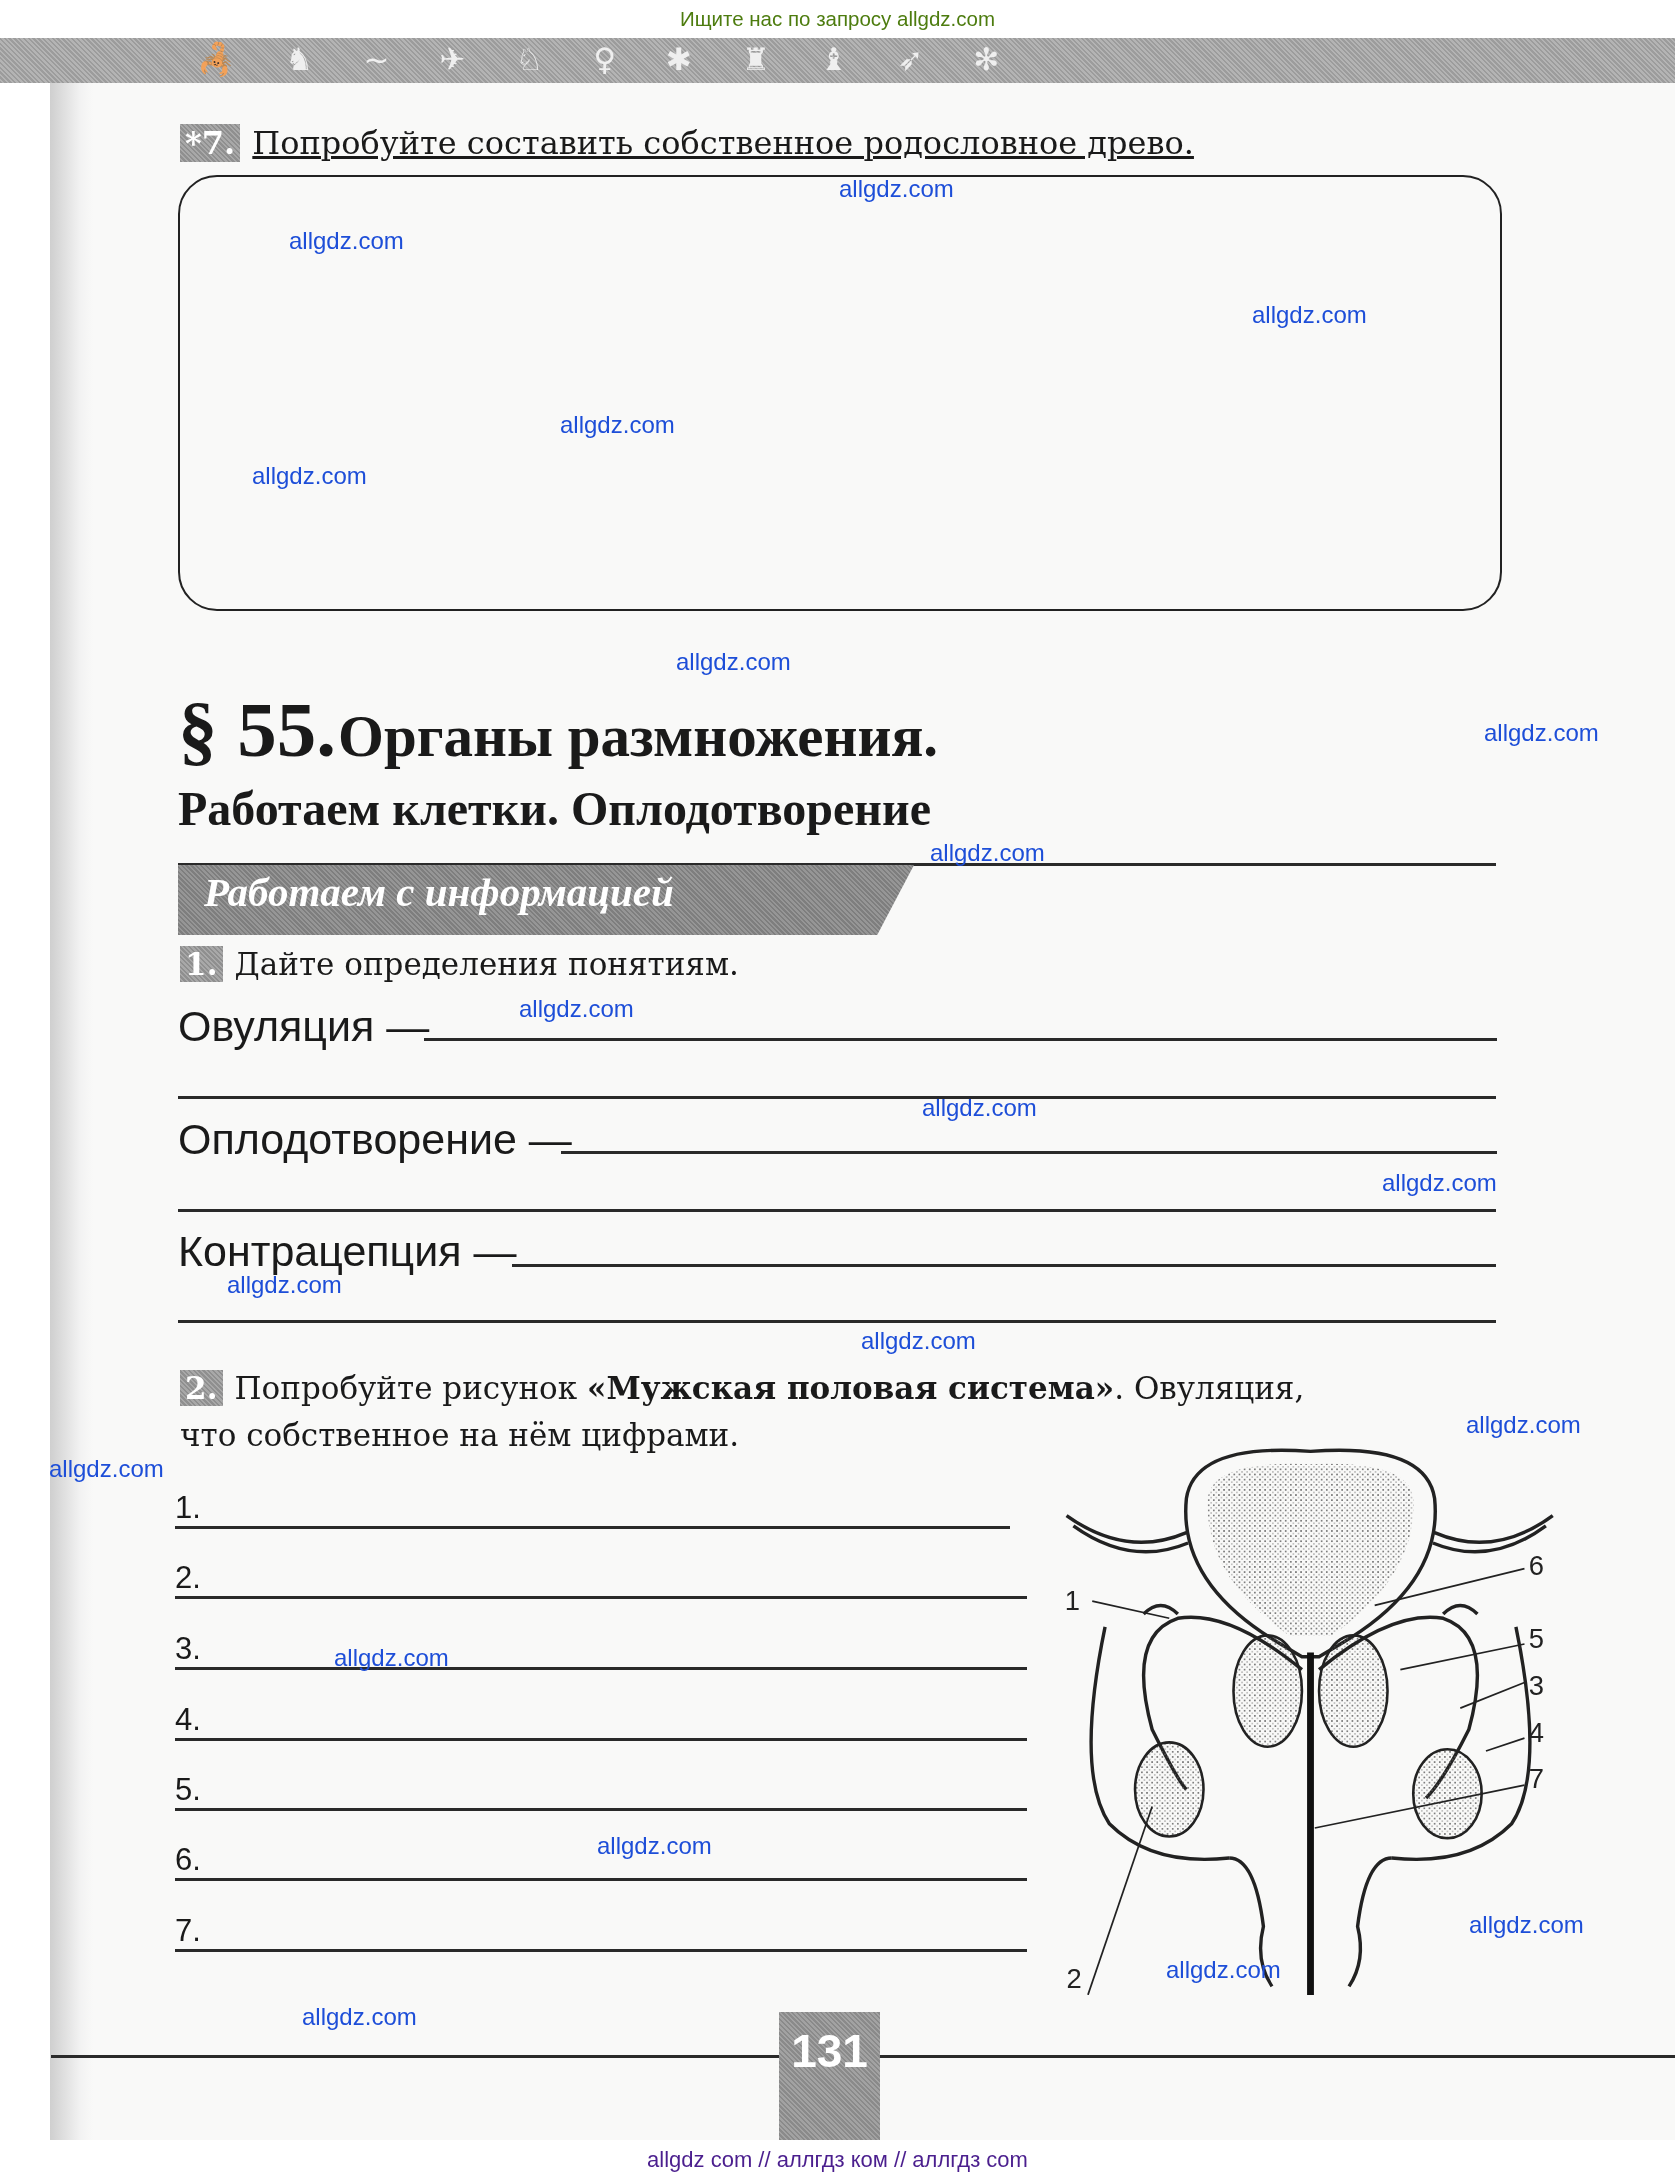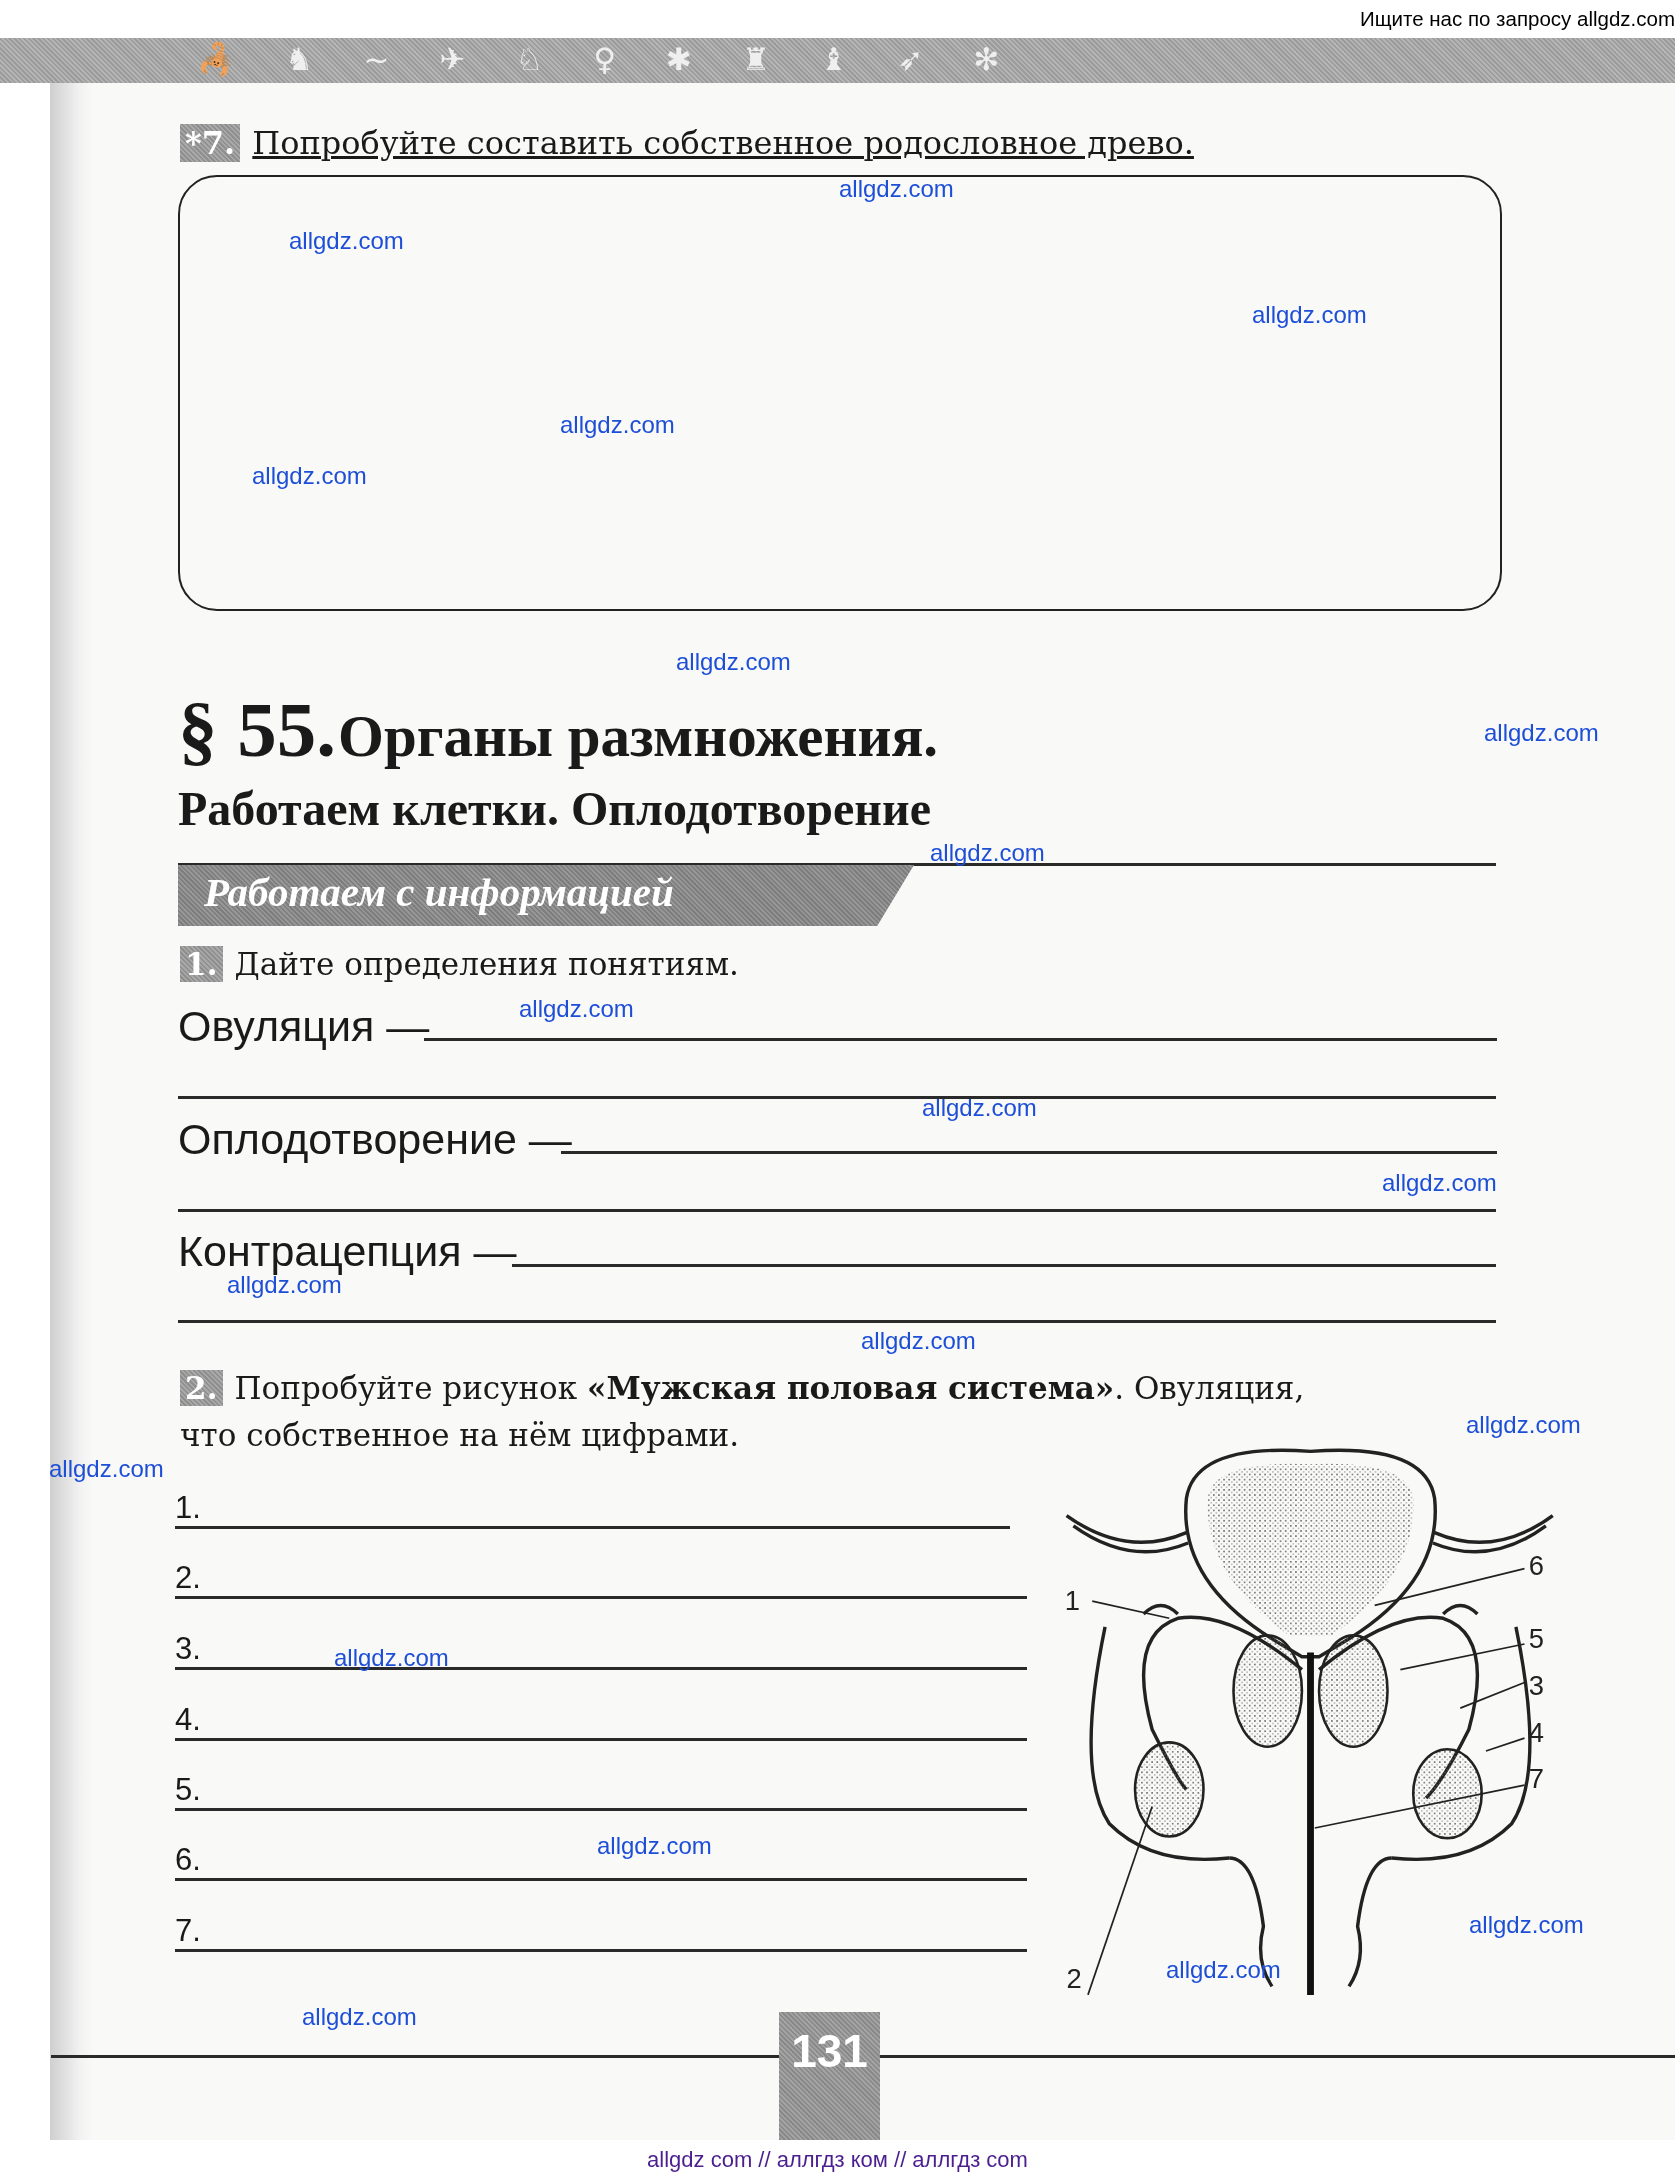--- a/index.html
+++ b/index.html
@@ -1,30 +1,30 @@
 <!DOCTYPE html>
 <html style="font-size:13.7px"><head>
 <meta charset="utf-8">
 <style>
   html, body { margin:0; padding:0; }
   body { width:1675px; height:2179px; position:relative; background:#ffffff; overflow:hidden; font-family:"DejaVu Serif", serif; color:#1a1a1a; }
-  .topnote { position:absolute; top:0; left:0; width:1675px; height:32px; text-align:right; font-family:"Liberation Sans", sans-serif; font-size:20.5px; line-height:38px; color:#000000; }
+  .topnote { position:absolute; top:0; left:0; width:1675px; height:32px; text-align:center; font-family:"Liberation Sans", sans-serif; font-size:20.5px; line-height:38px; color:#4d7c0f; }
   .page { position:absolute; top:38px; left:51px; width:1624px; height:2102px; background:#f9f9f8; }
   .spine { position:absolute; top:38px; left:50px; width:43px; height:2102px; background:linear-gradient(90deg,#cfcfcf,#f2f2f2 70%,#f9f9f8); }
   .band { position:absolute; top:38px; left:0; width:1675px; height:45px; background:repeating-linear-gradient(45deg,#9c9c9c 0 1.7px,#b4b4b4 1.7px 3.4px); }
   .band .silhouettes { position:absolute; left:197px; top:3.4px; display:flex; gap:50px; font-size:31px; color:#efefef; font-family:"DejaVu Sans", sans-serif; }
   .numbox { display:inline-block; background:repeating-linear-gradient(45deg,#8f8f8f 0 1.7px,#a8a8a8 1.7px 3.4px); color:#fff; font-weight:bold; font-family:"DejaVu Serif", serif; padding:0 5.1px; margin-right:12px; }
   .task7 { position:absolute; left:180px; top:124px; font-size:32px;text-decoration:underline; }
   .roundbox { position:absolute; left:178px; top:175px; width:1320px; height:432px; border:2.6px solid #222; border-radius:39px; }
   .title { position:absolute; left:178px; top:685px; font-weight:bold; font-family:"Liberation Serif", serif; }
   .title .para { font-size:79px; }
   .title .t1 { font-size:59px; margin-left:2px; }
   .subtitle { position:absolute; left:178px; top:781px; font-size:48px; font-weight:bold; font-family:"Liberation Serif", serif; }
   .rule { position:absolute; height:2.6px; background:#2a2a2a; }
-  .banner { position:absolute; left:178px; top:865px; width:736px; height:61px; background:repeating-linear-gradient(45deg,#7e7e7e 0 1.7px,#969696 1.7px 3.4px); clip-path:polygon(0 0,100% 0,95% 100%,0 100%); }
+  .banner { position:absolute; left:178px; top:865px; width:736px; height:70px; background:repeating-linear-gradient(45deg,#7e7e7e 0 1.7px,#969696 1.7px 3.4px); clip-path:polygon(0 0,100% 0,95% 100%,0 100%); }
   .banner span { position:absolute; left:26px; top:3.4px; font-size:41px; font-style:italic; font-weight:bold; color:#fff; font-family:"Liberation Serif", serif; }
   .task { position:absolute; left:180px; font-size:31px; }
   .term { position:absolute; left:178px; font-family:"Liberation Sans", sans-serif; font-size:43px; }
   .listnum { position:absolute; left:175px; font-family:"Liberation Sans", sans-serif; font-size:31px; }
   .wm { position:absolute; font-family:"Liberation Sans", sans-serif; font-size:24px; color:#1d4ed8; }
   .pagenum { position:absolute; left:779px; top:2012px; width:101px; height:128px; background:repeating-linear-gradient(45deg,#8a8a8a 0 1.7px,#a2a2a2 1.7px 3.4px); }
   .pagenum span { position:absolute; top:12px; width:100%; text-align:center; color:#fff; font-size:46px; font-weight:bold; font-family:"Liberation Sans", sans-serif; }
   .footer { position:absolute; top:2140px; left:0; width:1675px; height:39px; text-align:center; font-family:"Liberation Sans", sans-serif; font-size:22px; line-height:39px; color:#4b1f8e; background:#fff; }
   .diagram { position:absolute; left:1058px; top:1447px; width:505px; height:548px; }
   .diagram text { font-family:"Liberation Sans", sans-serif; font-size:32px; fill:#222; }

